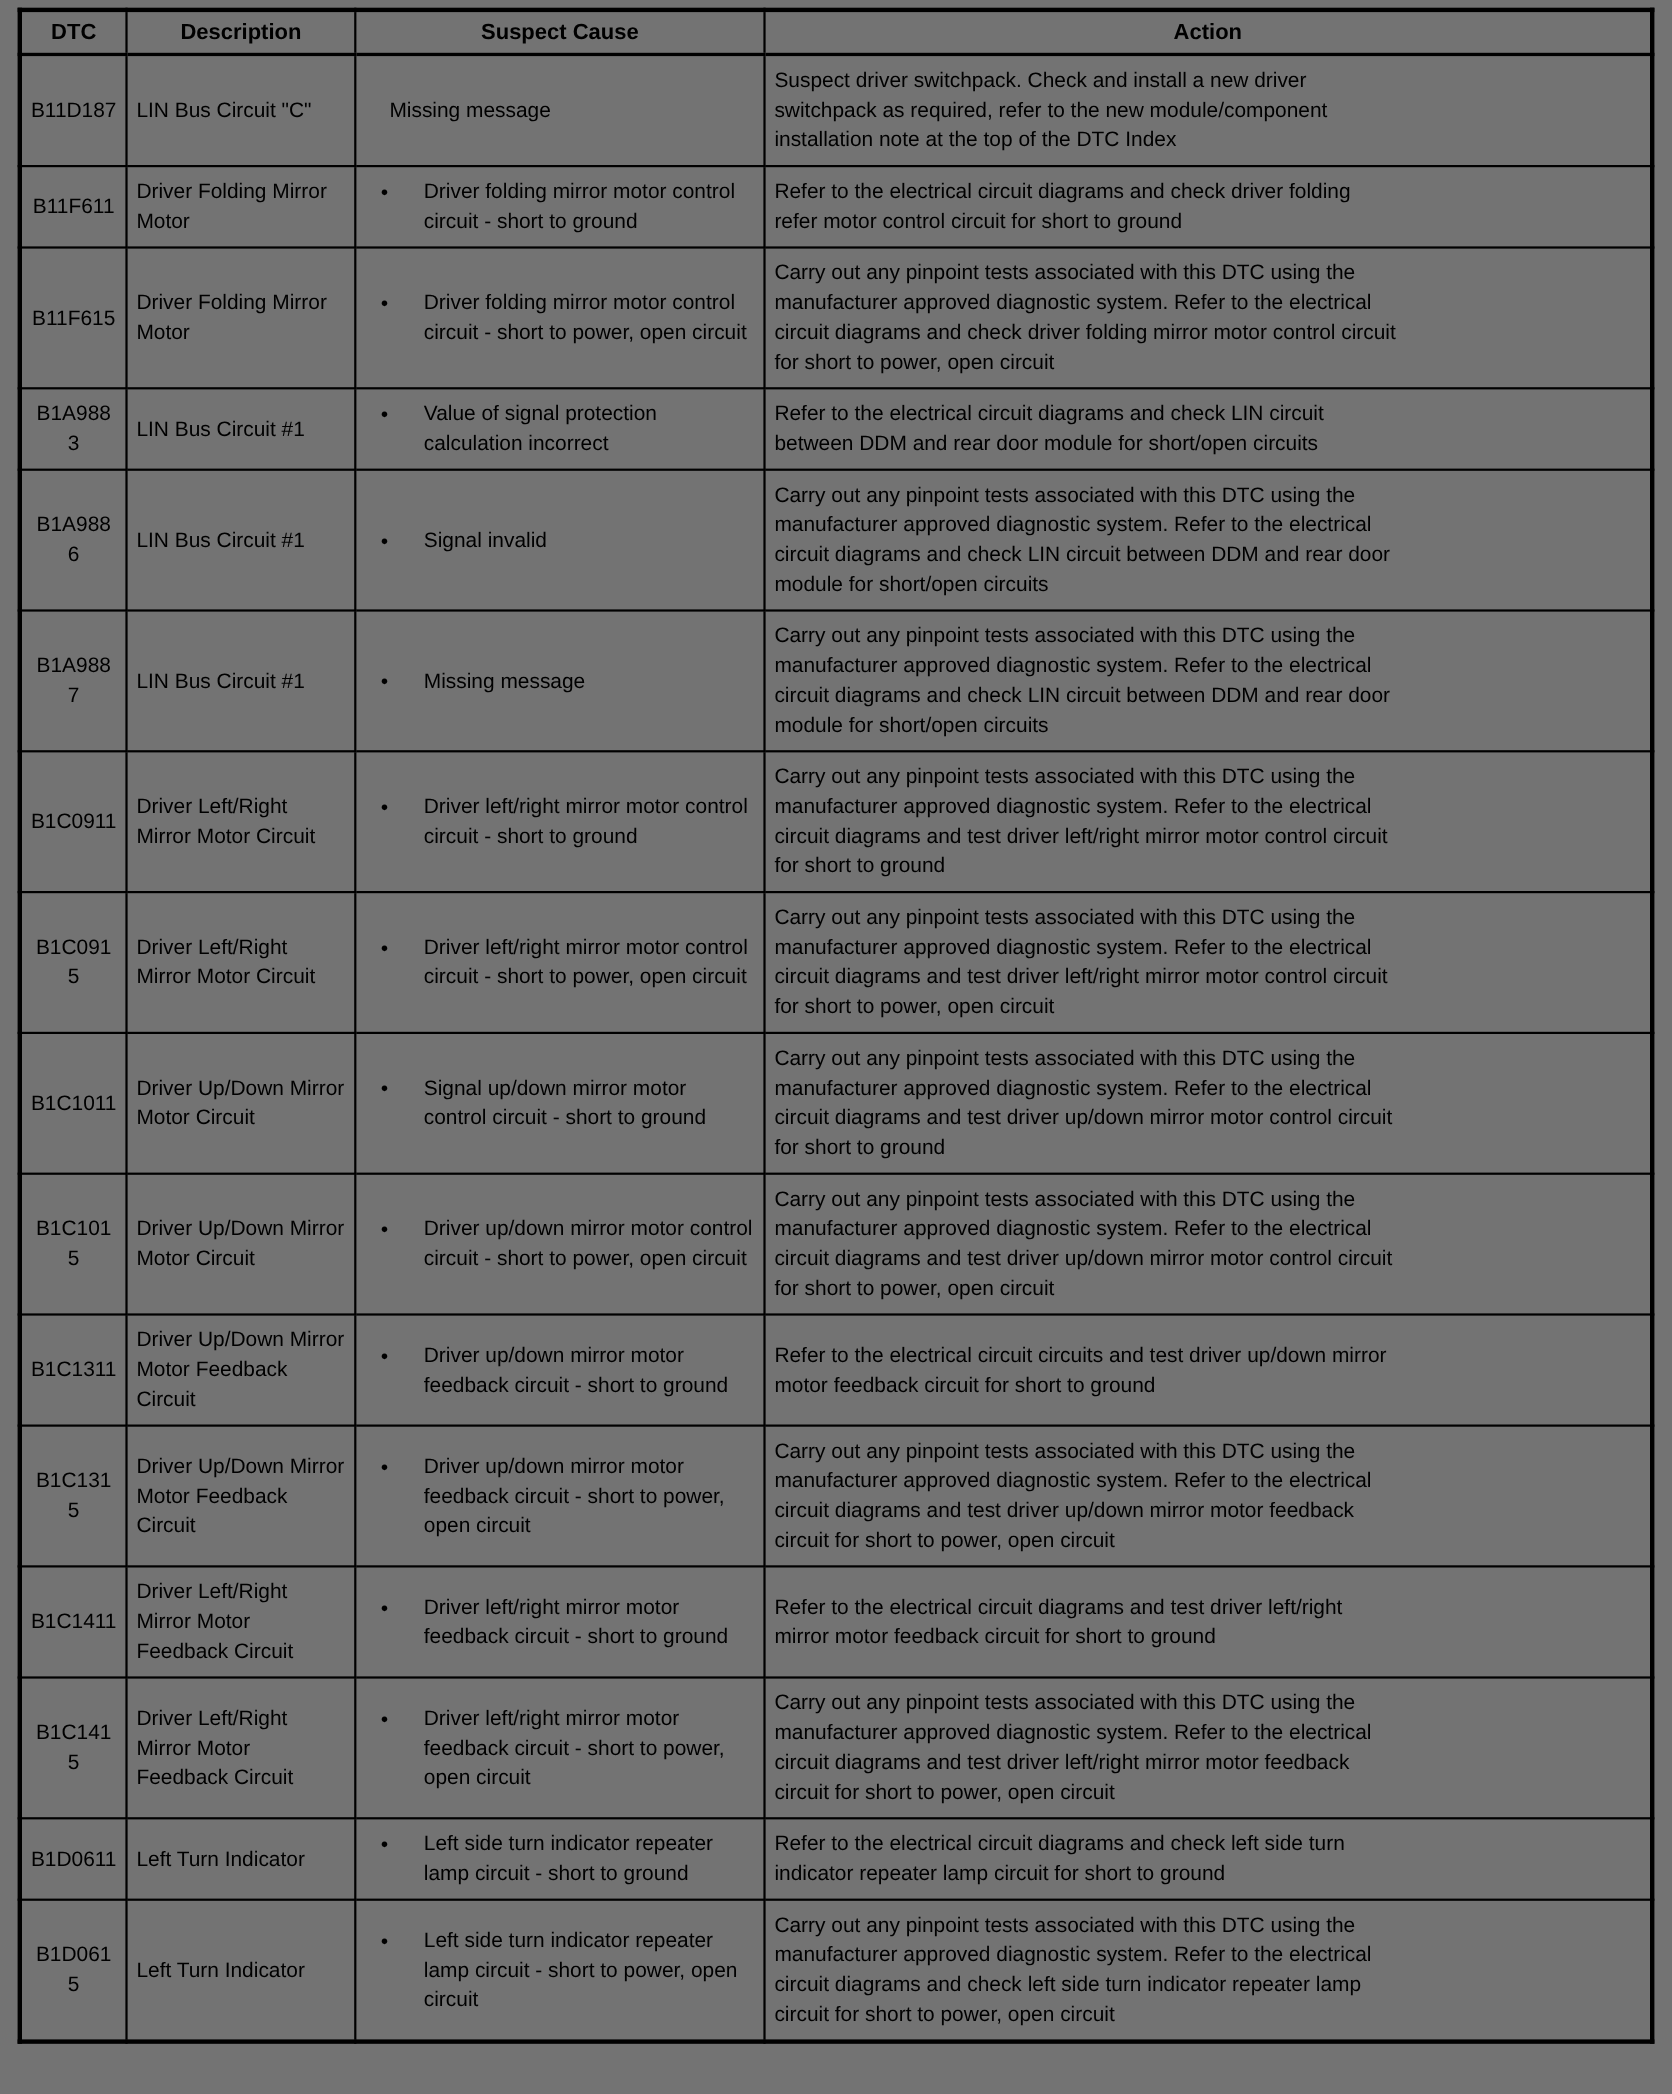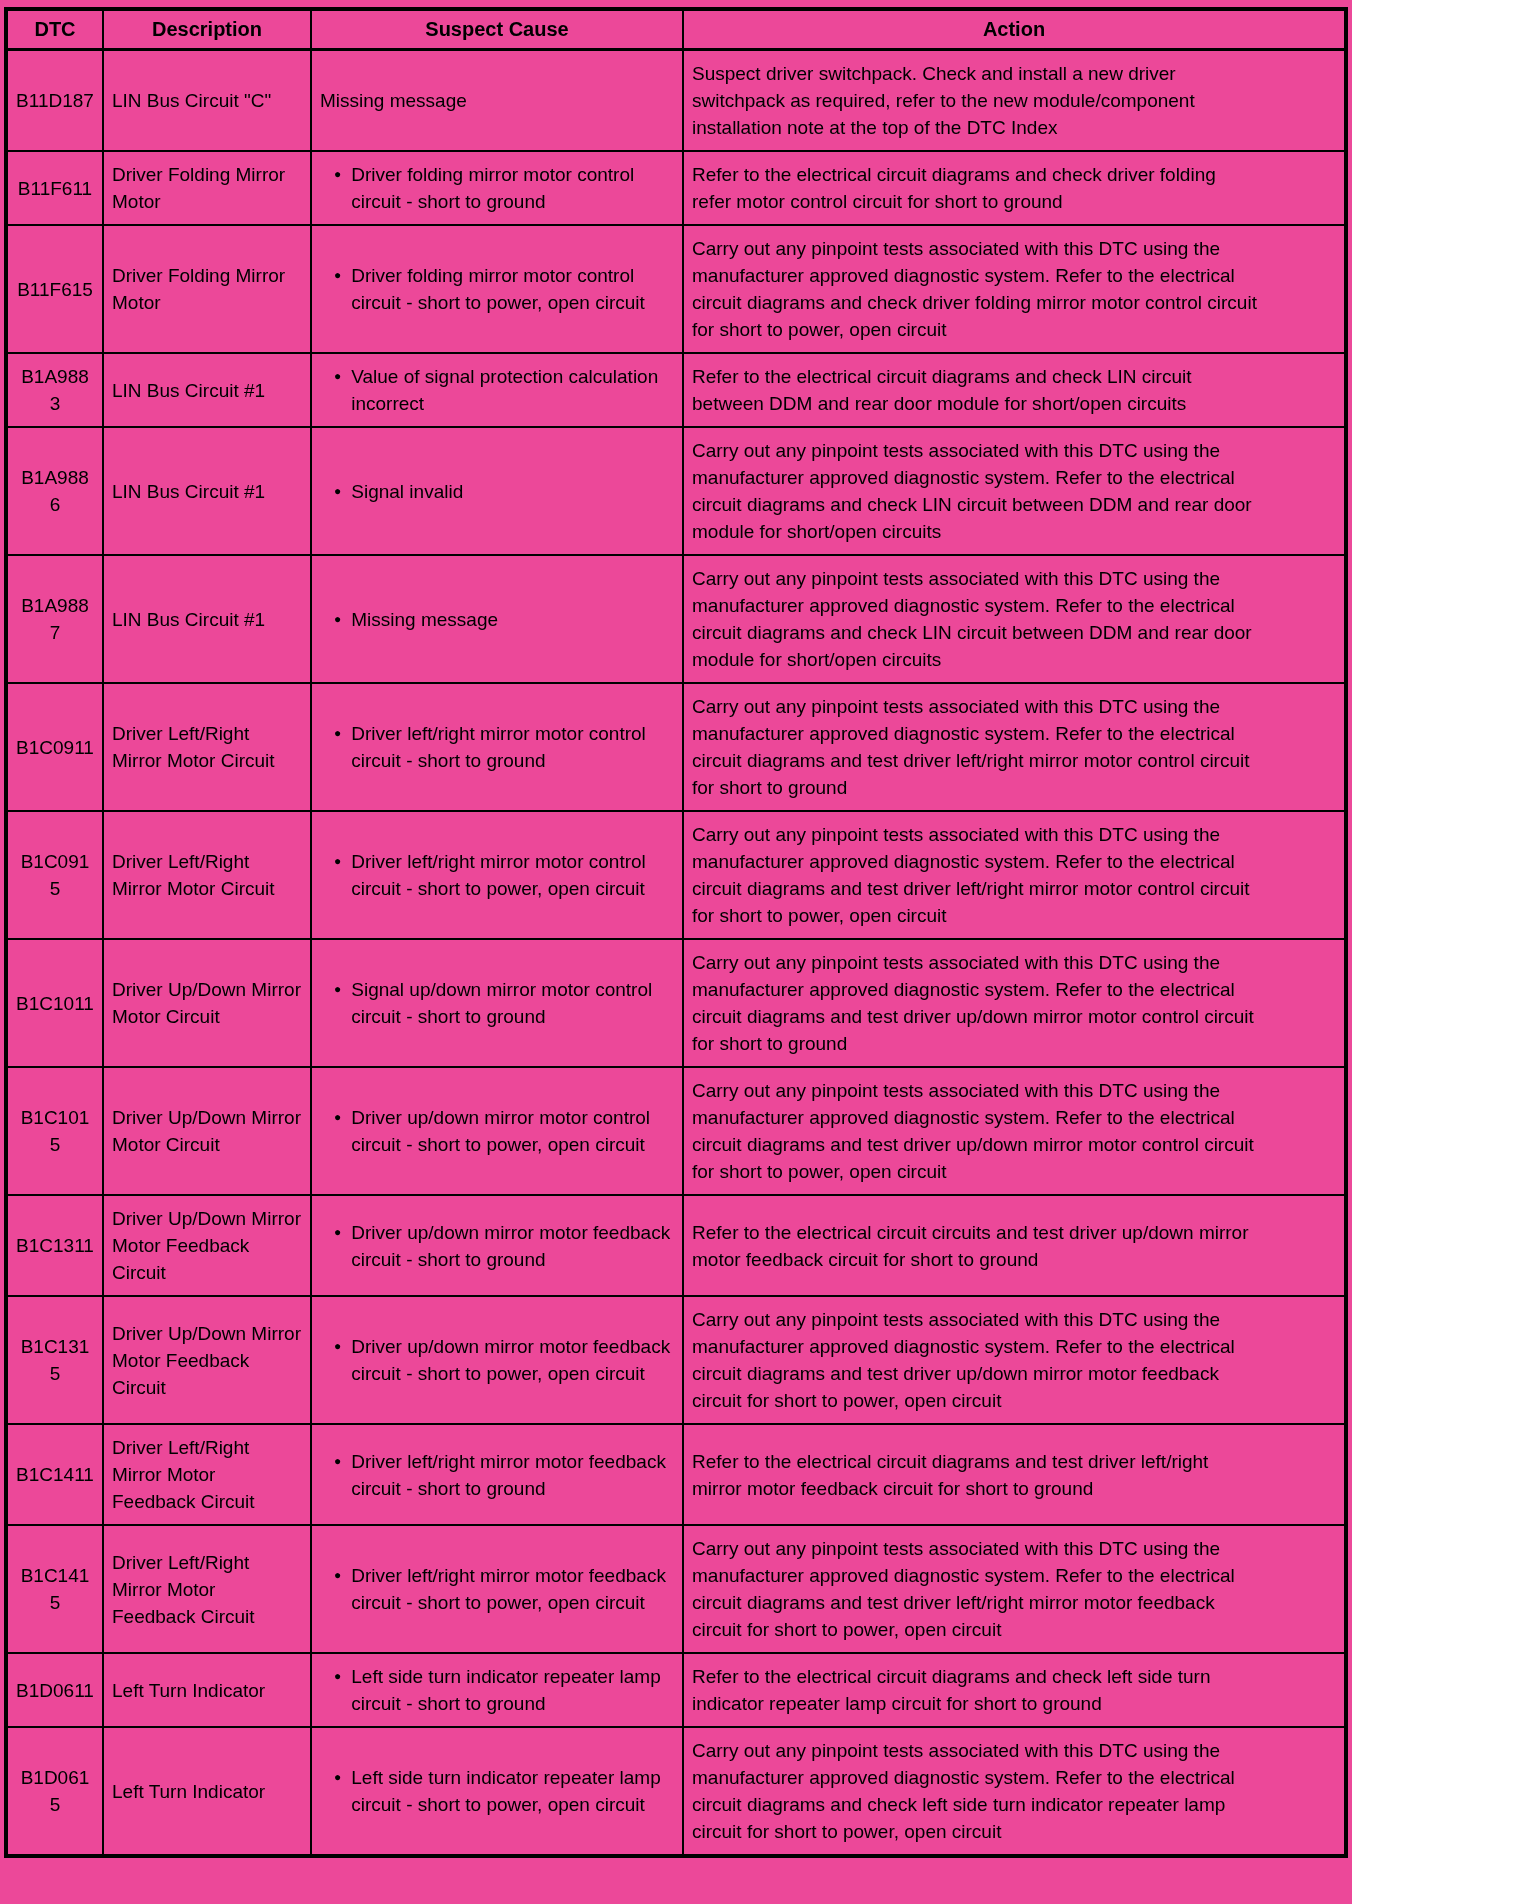--- a/index.html
+++ b/index.html
@@ -3,25 +3,25 @@
 <meta charset="utf-8">
 <style>
   html, body {
     margin: 0;
     padding: 0;
     background: #ffffff;
     color: #000000;
     font-family: "Liberation Sans", sans-serif;
   }
   .page {
-    width: 1352px;
+    width: 1520px;
     min-height: 1904px;
     box-sizing: border-box;
-    padding: 7px 4px;
-    background: #ec4899;
+    padding: 7px 16px;
+    background: #737373;
   }
   table.dtc-table {
     border-collapse: collapse;
     width: 100%;
     table-layout: fixed;
     border: 4px solid #000000;
   }
   table.dtc-table th,
   table.dtc-table td {
     border: 2px solid #000000;
@@ -53,20 +53,21 @@
   }
   .cause-wrap .bullet {
     flex: 0 0 auto;
     font-size: 12px;
     line-height: 27px;
     padding: 0 10px 0 14px;
   }
   .cause-text {
     flex: 1 1 auto;
     max-width: 330px;
+    margin-left: 22px;
   }
   .action-text {
     max-width: 565px;
   }
 </style>
 </head>
 <body>
 
 <div class="page">
   <table class="dtc-table">

